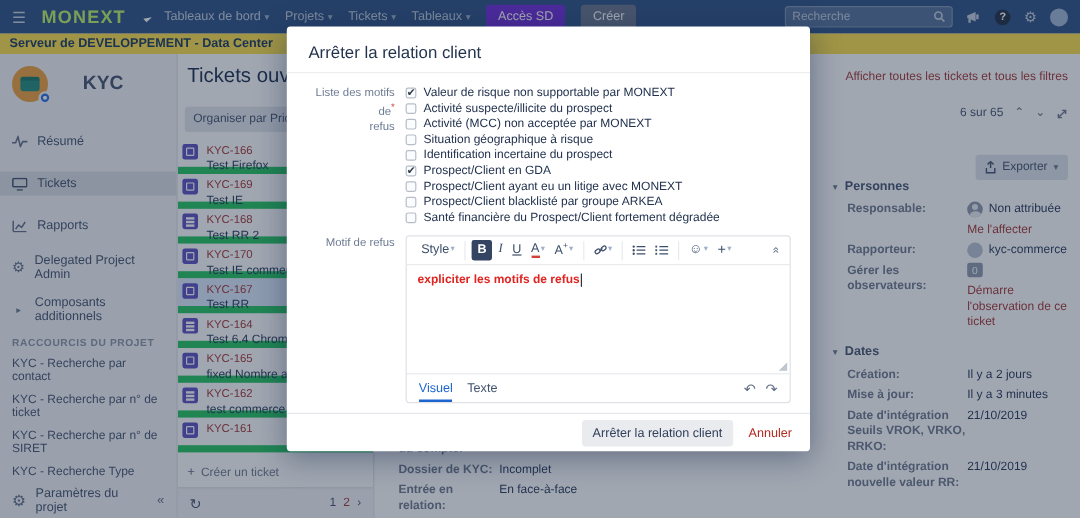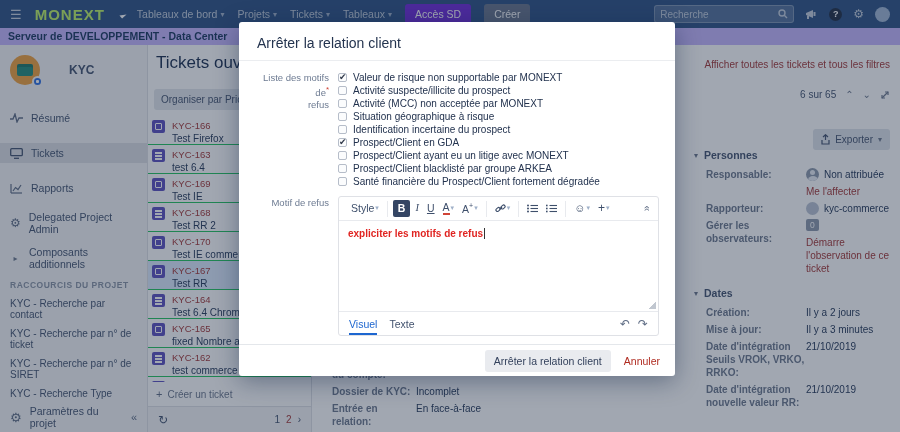--- a/index.html
+++ b/index.html
@@ -26,34 +26,34 @@
   .search-box { width:140px; height:18px; background:rgba(255,255,255,0.18); border:1px solid rgba(255,255,255,0.25);
     border-radius:3px; display:flex; align-items:center; padding:0 5px; }
   .search-box input { flex:1; background:transparent; border:none; outline:none; color:#e8edf5;
     font-size:10px; font-family:inherit; min-width:0; }
   .search-box input::placeholder { color:#c2cddd; }
   .nav-ico { color:#c3cddc; font-size:12px; line-height:1; display:flex; align-items:center; }
   .help-circle { width:13px; height:13px; border-radius:50%; background:#1e2c43; color:#fff;
     font-size:9px; font-weight:bold; display:flex; align-items:center; justify-content:center; }
   .avatar-sm { width:15px; height:15px; border-radius:50%; background:#9fb6d4; }
   
-  .env-bar { position:absolute; left:0; top:28px; width:900px; height:17px; background:#c4b5fd;
+  .env-bar { position:absolute; left:0; top:28px; width:900px; height:17px; background:#fde047;
     font-size:10.5px; font-weight:bold; color:#17365d; padding:2px 18px 0 8px; z-index:1; }
   
   .app { position:absolute; left:0; top:45px; width:900px; height:387px; display:flex; z-index:1; }
   
   .sidebar { width:148px; background:#f4f5f7; border-right:1px solid #dfe1e6; position:relative; flex:none; }
   .proj-head { display:flex; align-items:center; gap:9px; padding:10px 10px 8px 10px; }
   .proj-avatar { width:30px; height:30px; border-radius:50%; background:#f0a03c; position:relative; flex:none; }
   .proj-avatar::after { content:""; position:absolute; left:7px; top:9px; width:16px; height:12px;
     background:#1f8a7a; border-radius:2px; box-shadow:inset 0 3px 0 rgba(0,0,0,0.15); }
   .proj-badge { position:absolute; right:-3px; bottom:-2px; width:11px; height:11px; border-radius:50%;
     background:#2c6fe3; border:2px solid #f4f5f7; }
   .proj-badge::after { content:""; position:absolute; left:2px; top:2px; width:3px; height:3px; background:#fff; border-radius:1px; }
-  .proj-name { font-weight:bold; font-size:12px; color:#42526E;padding-left:20px; }
+  .proj-name { font-weight:bold; font-size:16px; color:#42526E;padding-left:20px; }
   .snav { margin-top:2px; }
   .snav-item { display:flex; align-items:center; gap:8px; height:20px; padding:0 10px;
     font-size:10.5px; color:#42526E; cursor:pointer;margin-top:15px; }
   .snav-item.selected { background:#dcdfe4; }
   .snav-item svg { flex:none; }
   .snav-chev { font-size:8px; color:#6B778C; width:12px; text-align:center; }
   .shortcut-title { font-size:8.5px; font-weight:bold; letter-spacing:0.5px; color:#8993A4;
     padding:12px 10px 4px 10px; }
   .shortcut { font-size:10px; color:#42526E; padding:4px 10px; cursor:pointer; }
   .addlink { display:flex; align-items:center; gap:6px; font-size:10px; color:#42526E; padding:7px 10px; cursor:pointer; }
@@ -70,21 +70,21 @@
   .page-title { font-size:17px; font-weight:500; color:#172B4D; white-space:nowrap; }
   .filters-link { font-size:10px; color:#a33636; margin-top:6px; white-space:nowrap; cursor:pointer; }
   .main-body { flex:1; display:flex; min-height:0; }
   
   .list-col { width:164px; flex:none; border-right:1px solid #dfe1e6; display:flex; flex-direction:column; }
   .sort-btn { margin:4px 6px 6px 6px; height:21px; background:#e4e7ec; border:none; border-radius:3px;
     font-size:10px; color:#42526E; display:flex; align-items:center; justify-content:space-between;
     padding:0 7px; font-family:inherit; cursor:pointer; }
   .trows { flex:1; overflow:hidden; }
   .trow { height:29px; display:flex; gap:7px; padding:3px 6px 0 4px; cursor:pointer;
-    border-bottom:1px solid #22c55e; }
+    border-bottom:6px solid #22c55e; }
   .trow.selected { background:#dcebfe; }
   .ticon { width:13px; height:13px; border-radius:2px; background:#5b4fc0; position:relative; flex:none; margin-top:1px; }
   .ticon.page::after { content:""; position:absolute; left:3px; top:3px; right:3px; bottom:3px;
     border:1px solid #fff; border-radius:1px; }
   .ticon.lines::after { content:""; position:absolute; left:3px; right:3px; top:3px; height:1.5px;
     background:#fff; box-shadow:0 3px 0 #fff, 0 6px 0 #fff; }
   .tmeta { min-width:0; }
   .tkey { font-size:9.5px; color:#a33636; line-height:12px; white-space:nowrap; }
   .tsum { font-size:10px; color:#253858; line-height:12px; white-space:nowrap; overflow:hidden; }
   .create-ticket { display:flex; align-items:center; gap:5px; padding:6px 8px; font-size:10px;
@@ -295,24 +295,20 @@
         <button class="sort-btn">
           <span>Organiser par Priorité</span>
           <span class="caret" style="color:#6B778C">▾</span>
         </button>
         <div class="trows">
           <div class="trow">
             <span class="ticon page"></span>
             <span class="tmeta"><span class="tkey">KYC-166</span><br><span class="tsum">Test Firefox</span></span>
           </div>
           <div class="trow">
-            <span class="ticon lines"></span>
-            <span class="tmeta"><span class="tkey">KYC-163</span><br><span class="tsum">test 6.4</span></span>
-          </div>
-          <div class="trow">
             <span class="ticon page"></span>
             <span class="tmeta"><span class="tkey">KYC-169</span><br><span class="tsum">Test IE</span></span>
           </div>
           <div class="trow">
             <span class="ticon lines"></span>
             <span class="tmeta"><span class="tkey">KYC-168</span><br><span class="tsum">Test RR 2</span></span>
           </div>
           <div class="trow">
             <span class="ticon page"></span>
             <span class="tmeta"><span class="tkey">KYC-170</span><br><span class="tsum">Test IE commerce</span></span>

